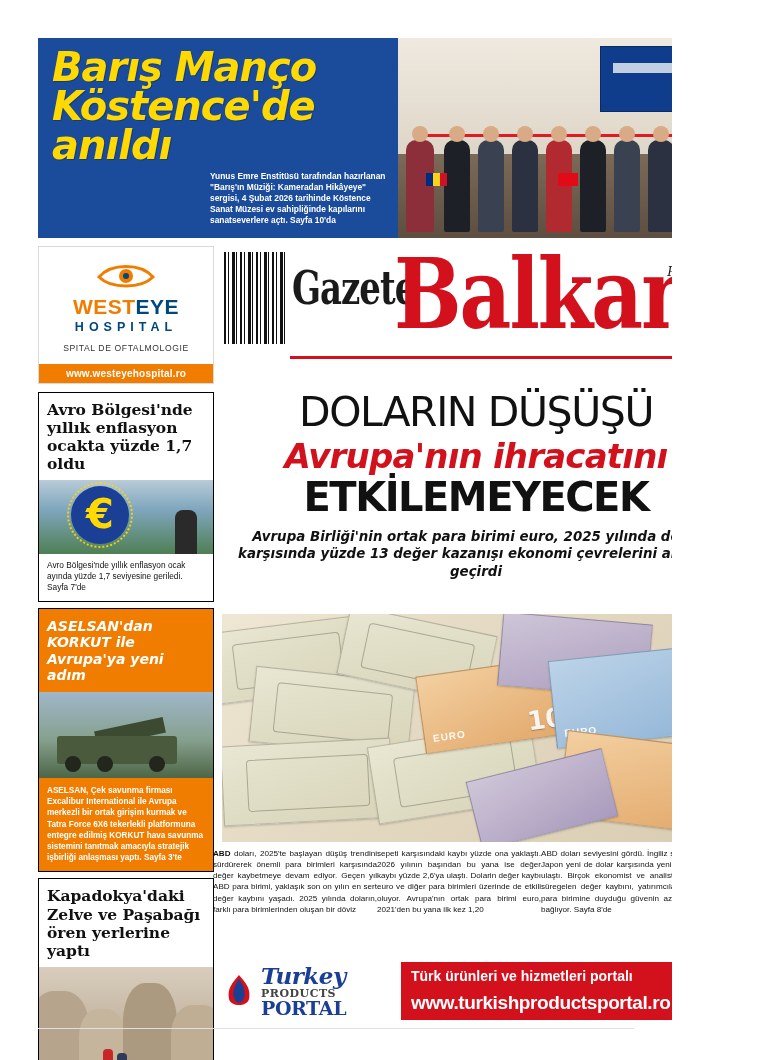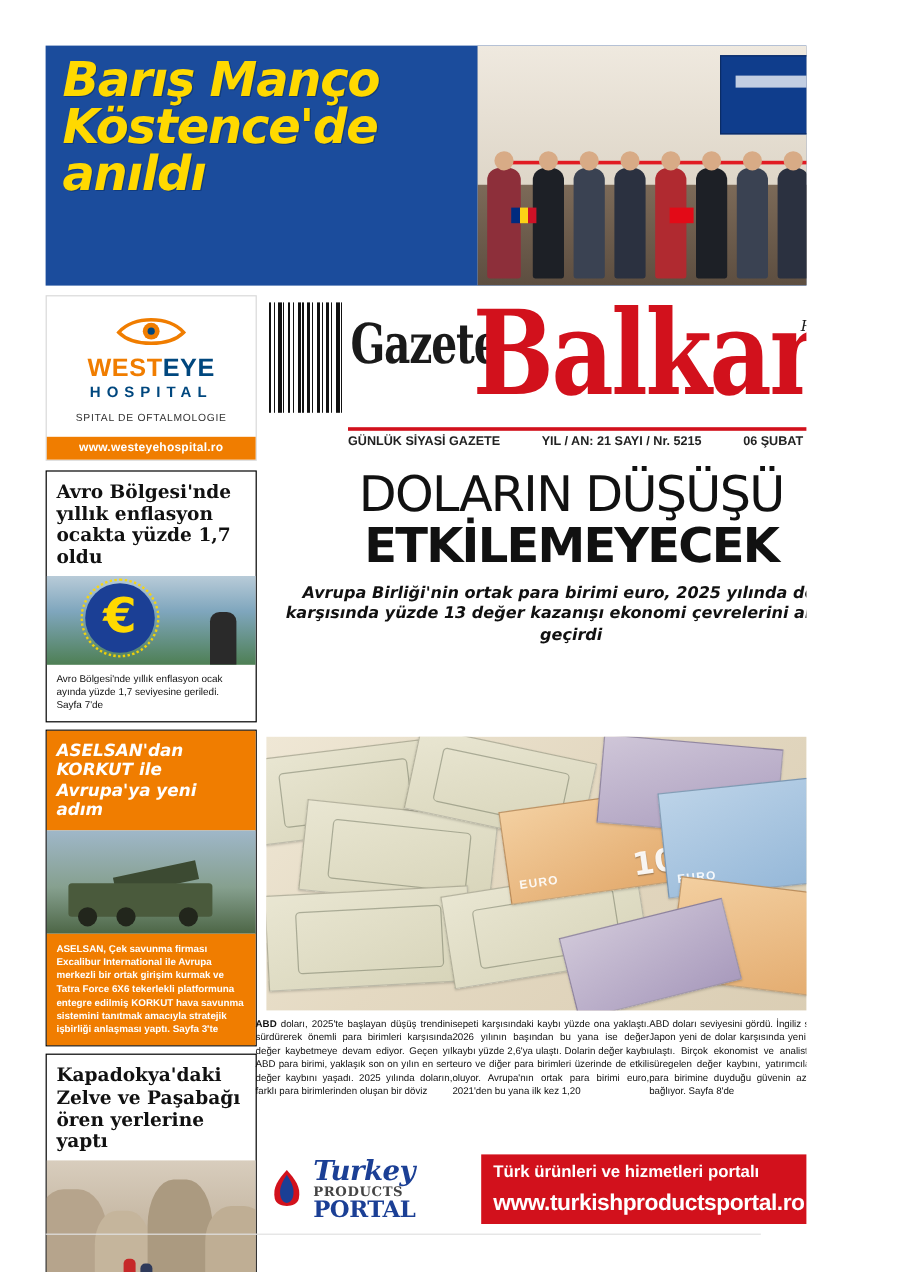--- a/index.html
+++ b/index.html
@@ -371,20 +371,21 @@
 
 <div class="page">
 
   <div class="top-banner">
     <div class="banner-left">
       <div class="banner-head">
         <span>Barış Manço</span>
         <span>Köstence'de</span>
         <span>anıldı</span>
       </div>
+      <div class="banner-sub">Yunus Emre Enstitüsü tarafından hazırlanan "Barış'ın Müziği: Kameradan Hikâyeye" sergisi, 4 Şubat 2026 tarihinde Köstence Sanat Müzesi ev sahipliğinde kapılarını sanatseverlere açtı. Sayfa 10'da</div>
     </div>
     <div class="banner-photo">
       <div class="bp-wall"></div>
       <div class="bp-floor"></div>
       <div class="bp-banner"></div>
       <div class="bp-ribbon"></div>
 
       <div class="person dress" style="left:8px;">
           <i></i>
         </div>
@@ -435,28 +436,20 @@
       <div class="we-url">www.westeyehospital.ro</div>
     </div>
 
     <div class="barcode"></div>
 
     <div class="logo-zone">
       <div class="logo-gazete">Gazete</div>
       <div class="logo-balkan">Balkan</div>
       <div class="logo-romanya">Romanya</div>
       <div class="red-rule"></div>
-      <div class="mast-foot">
-        <div>GÜNLÜK SİYASİ GAZETE</div>
-        <div class="mid">YIL / AN: 21 SAYI / Nr. 5215</div>
-        <div class="right">
-          <span>06 ŞUBAT 2026</span>
-          <b>CUMA</b>
-        </div>
-      </div>
     </div>
   </div>
 
   <div class="leftcol">
 
     <div class="lc-box">
       <div class="lc-title">Avro Bölgesi'nde yıllık enflasyon ocakta yüzde 1,7 oldu</div>
       <div class="lc-photo euro-photo">
         <div class="euro-stars"></div>
         <div class="euro-sign">€</div>
@@ -490,20 +483,21 @@
         <div class="kp-rock" style="left:132px;width:54px;height:74px;background:#bfae94;"></div>
         <div class="kp-fig" style="left:64px;"></div>
         <div class="kp-fig" style="left:78px;background:#2f3a5a;height:18px;"></div>
       </div>
 
     </div>
   </div>
 
   <div class="main">
     <div class="hl1">DOLARIN DÜŞÜŞÜ</div>
+    <div class="hl2">Avrupa'nın ihracatını</div>
     <div class="hl3">ETKİLEMEYECEK</div>
     <div class="deck">Avrupa Birliği'nin ortak para birimi euro, 2025 yılında dolar karşısında yüzde 13 değer kazanışı ekonomi çevrelerini alarma geçirdi</div>
   </div>
 
   <div class="money">
     <div class="bill usd" style="left:-10px;top:10px;width:150px;height:72px;transform:rotate(-7deg);"></div>
     <div class="bill usd" style="left:30px;top:60px;width:160px;height:76px;transform:rotate(6deg);"></div>
     <div class="bill usd" style="left:0px;top:128px;width:170px;height:80px;transform:rotate(-3deg);"></div>
     <div class="bill usd" style="left:120px;top:6px;width:150px;height:70px;transform:rotate(12deg);"></div>
     <div class="bill usd" style="left:150px;top:120px;width:165px;height:78px;transform:rotate(-9deg);"></div>

